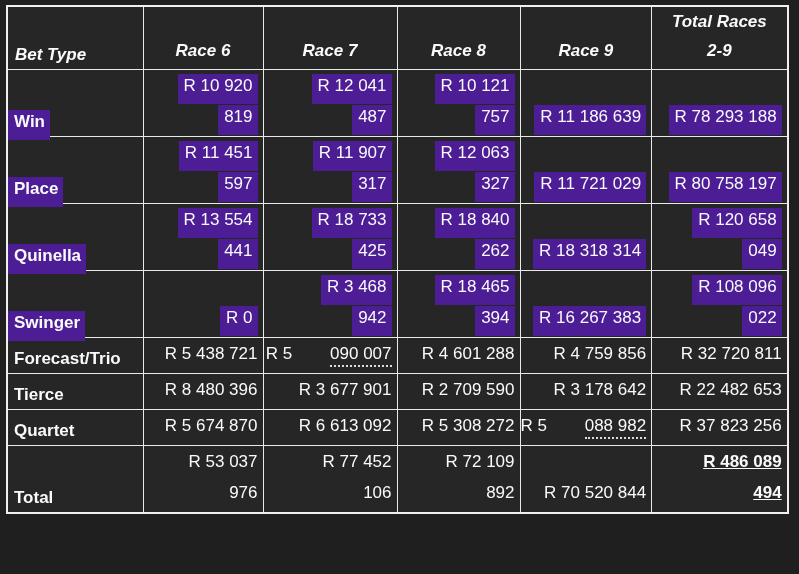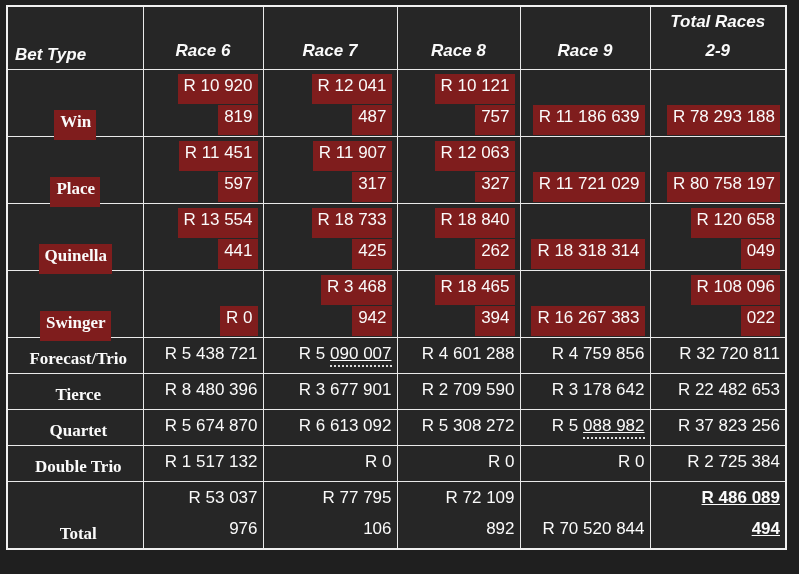--- a/index.html
+++ b/index.html
@@ -28,33 +28,33 @@
     padding:0 0 4px 0;
     font-weight:400;
   }
   thead tr{height:62px;}
   thead th{font-weight:700;text-align:center;font-style:italic;}
   thead th .line{line-height:29px;}
   thead th.bet-type{text-align:left;padding-left:7px;margin-top:20px;}
   tr.tall{height:63px;}
   tr.short{height:32px;}
   tr.total{height:66px;}
-  th.rowlabel{text-align:center;padding-left:6px;font-weight:700;font-family:Liberation Serif, serif;}
+  th.rowlabel{text-align:left;padding-left:6px;font-weight:700;}
   td.num{text-align:right;padding-right:5px;}
   .line{line-height:31px;white-space:nowrap;}
   .hl{
-    background:#7f1d1d;
+    background:#4c1d95;
     padding:2px 5px 9px 6px;
   }
   th.rowlabel .hl{margin-left:-6px;padding-left:6px;}
   .bold{font-weight:700;text-decoration:underline;}
   .uline{
-    text-decoration:underline;
     border-bottom:2px dotted #dcdcdc;
     padding-bottom:2px;
+    margin-left:33px;
   }
 </style>
 </head>
 <body>
 
 <div class="canvas">
   <table class="pools">
     <colgroup>
       <col class="c0">
         <col class="c1">
@@ -217,46 +217,28 @@
           <td class="num">
             <div class="line"><span class="">R 5 308 272</span></div>
           </td>
           <td class="num">
             <div class="line"><span class="">R 5 <span class="uline">088 982</span></span></div>
           </td>
           <td class="num">
             <div class="line"><span class="">R 37 823 256</span></div>
           </td>
         </tr>
-        <tr class="short">
-          <th class="rowlabel"><span class="">Double Trio</span></th>
-          <td class="num">
-            <div class="line"><span class="">R 1 517 132</span></div>
-          </td>
-          <td class="num">
-            <div class="line"><span class="">R 0</span></div>
-          </td>
-          <td class="num">
-            <div class="line"><span class="">R 0</span></div>
-          </td>
-          <td class="num">
-            <div class="line"><span class="">R 0</span></div>
-          </td>
-          <td class="num">
-            <div class="line"><span class="">R 2 725 384</span></div>
-          </td>
-        </tr>
         <tr class="total">
           <th class="rowlabel"><span class="">Total</span></th>
           <td class="num">
             <div class="line"><span class="">R 53 037</span></div>
             <div class="line"><span class="">976</span></div>
           </td>
           <td class="num">
-            <div class="line"><span class="">R 77 795</span></div>
+            <div class="line"><span class="">R 77 452</span></div>
             <div class="line"><span class="">106</span></div>
           </td>
           <td class="num">
             <div class="line"><span class="">R 72 109</span></div>
             <div class="line"><span class="">892</span></div>
           </td>
           <td class="num">
             <div class="line"><span class="">R 70 520 844</span></div>
           </td>
           <td class="num">

